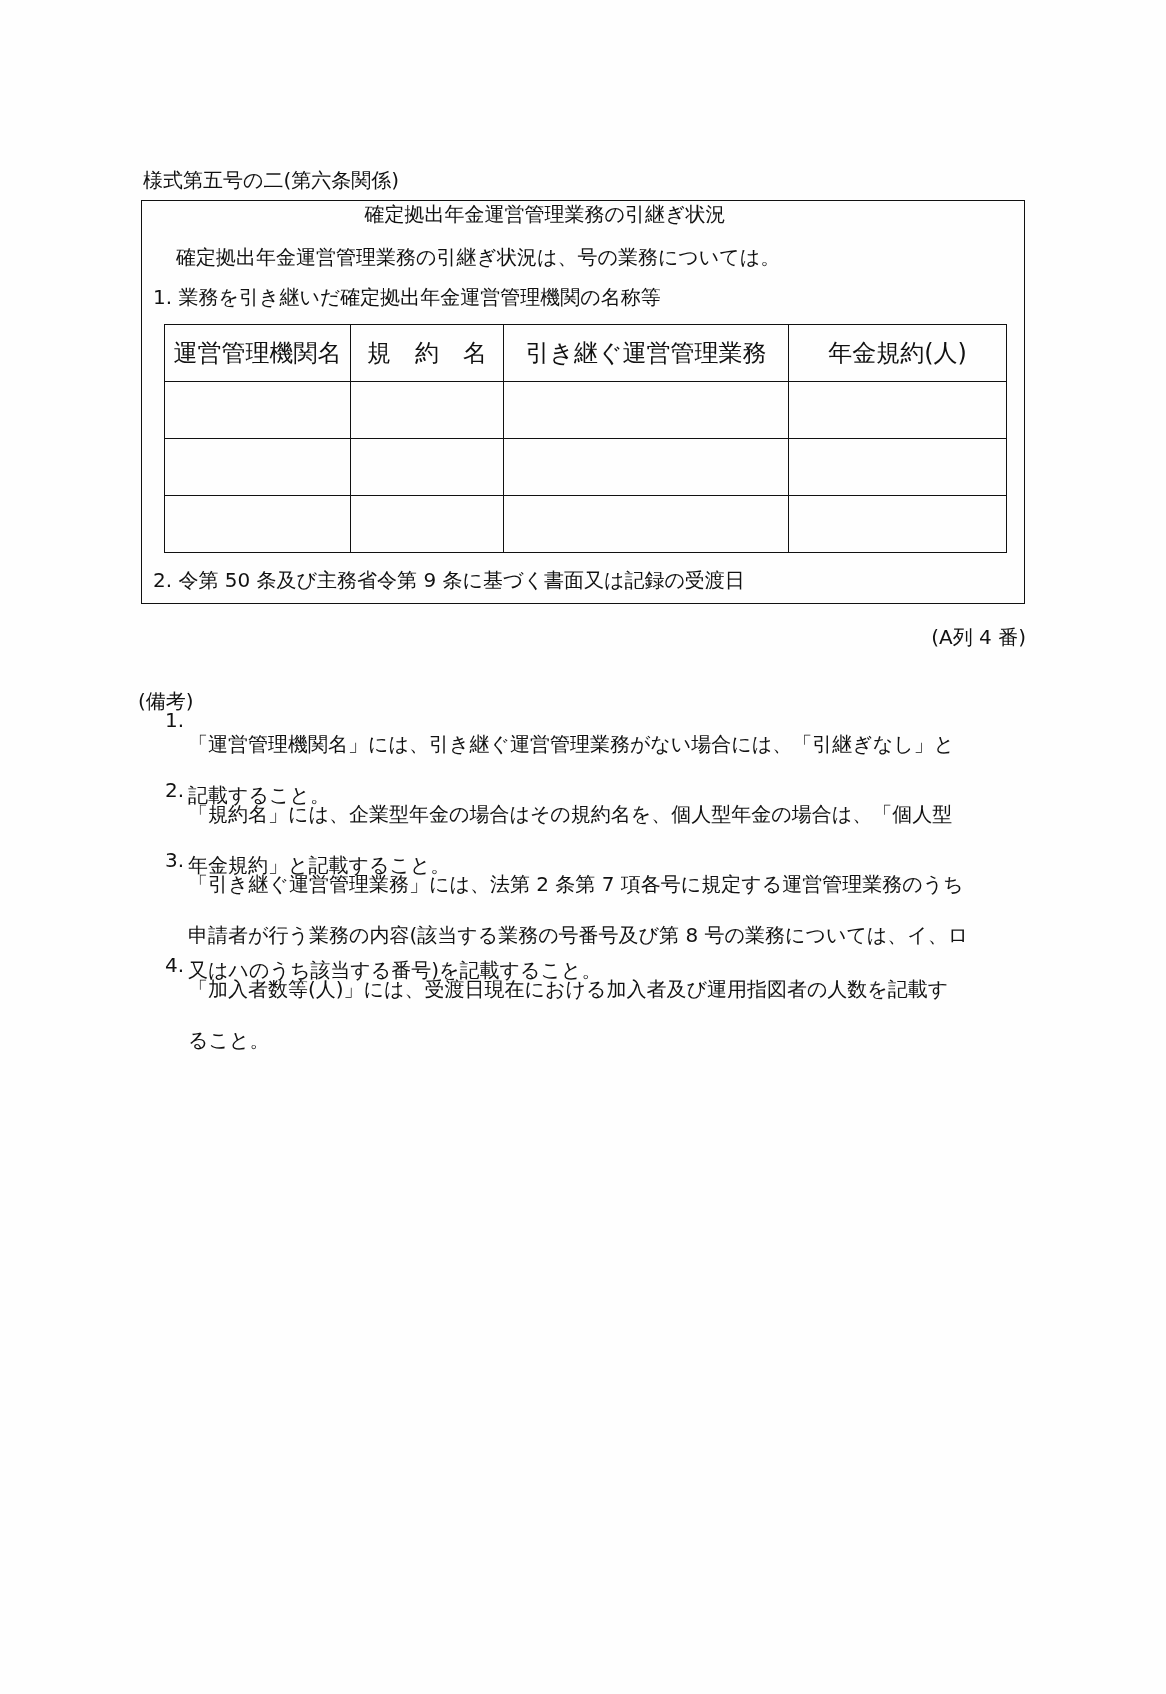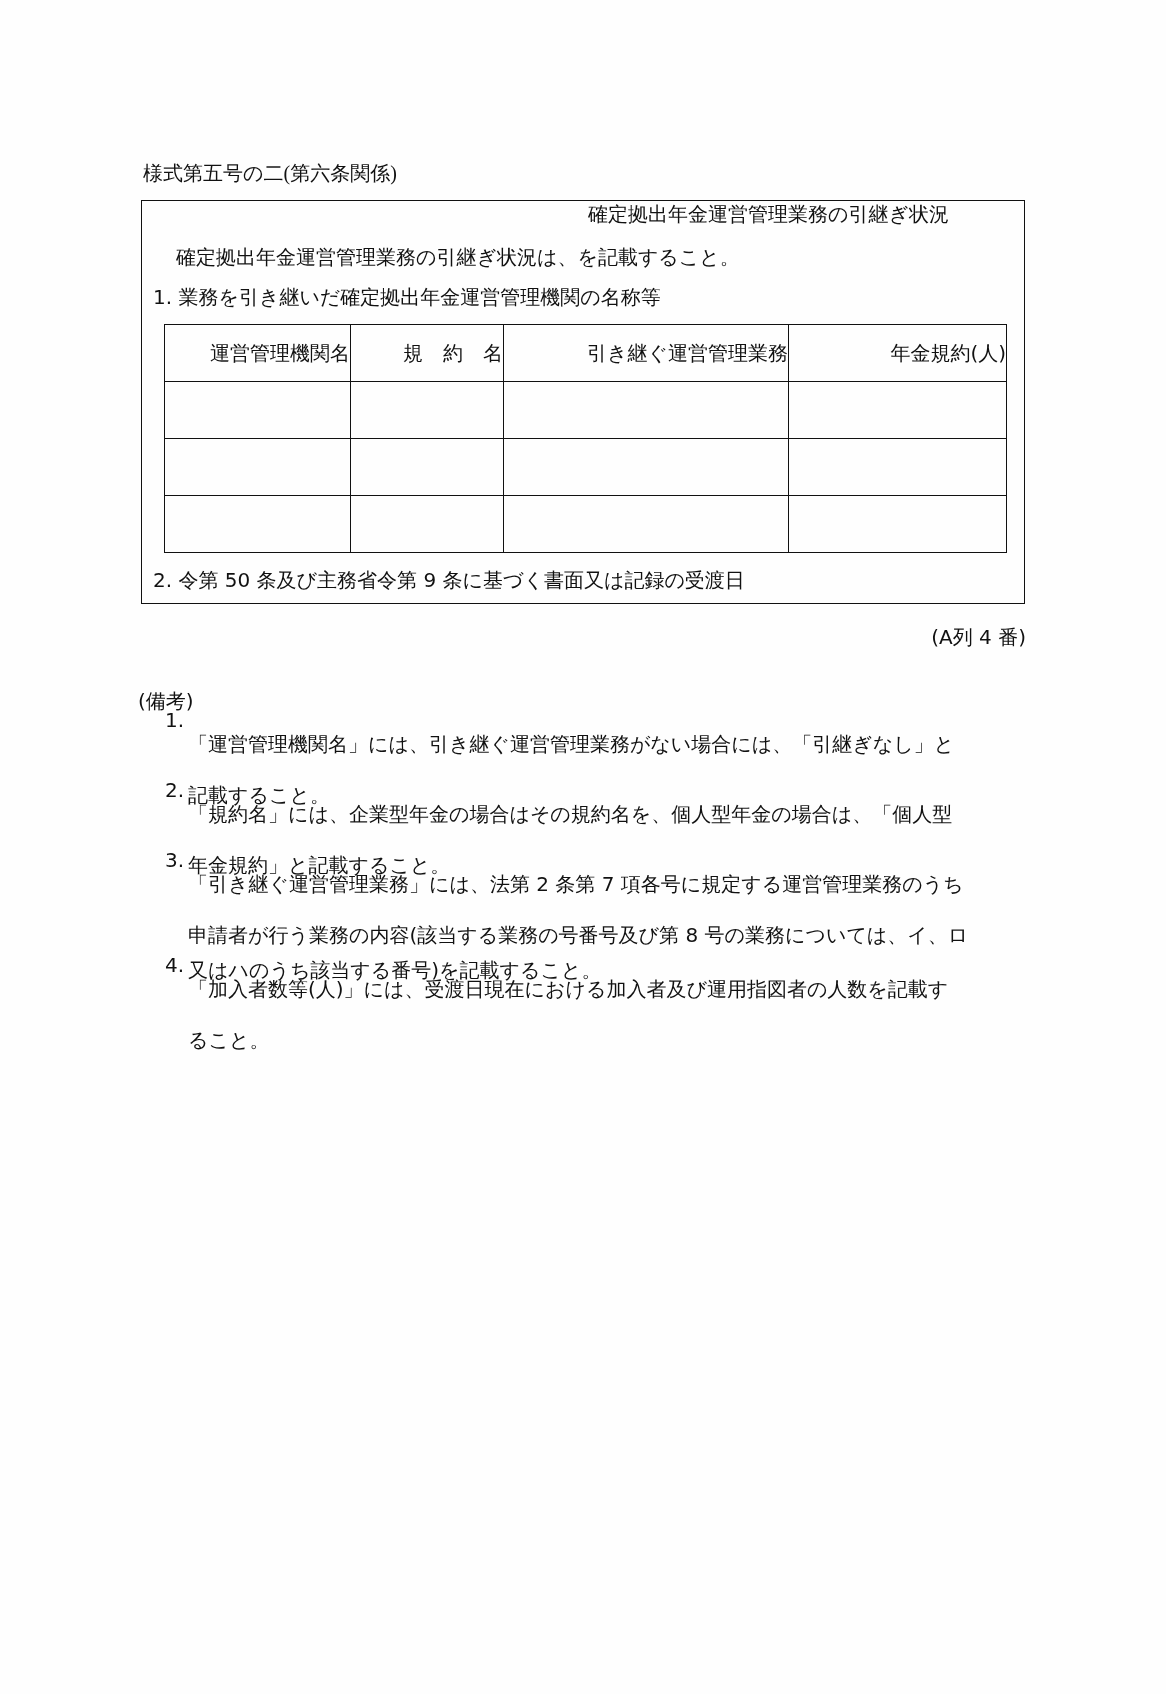--- a/index.html
+++ b/index.html
@@ -2,54 +2,54 @@
 <html><head>
 <meta charset="utf-8">
 <style>
   html, body { margin:0; padding:0; }
   body {
     width:1166px; height:1694px; background:#fefefe; position:relative;
     font-family:"DejaVu Sans", "Liberation Sans", sans-serif; color:#111;
     font-size:20px; overflow:hidden;
   }
   .abs { position:absolute; white-space:nowrap; line-height:1; }
-  .form-label { left:143px; top:163px;font-family:Liberation Serif, serif; }
+  .form-label { left:143px; top:170px; }
   .frame {
     position:absolute; left:141px; top:200px; width:884px; height:404px;
     border:1.5px solid #111; box-sizing:border-box;
   }
   .doc-title { left:0; width:884px; text-align:center; top:204px; }
   .intro { left:176px; top:247px; }
   .item1 { left:153px; top:287px; }
   .item2 { left:153px; top:570px; }
   table.grid {
     position:absolute; left:164px; top:324px; width:842px; height:229px;
     border-collapse:collapse; table-layout:fixed;
   }
   table.grid th, table.grid td {
-    border:1.5px solid #111; font-weight:normal; padding:0; text-align:right;
-    font-size:20px;
+    border:1.5px solid #111; font-weight:normal; padding:0; text-align:center;
+    font-size:24px;
   }
   table.grid thead tr { height:57px; }
   table.grid tbody tr { height:57px; }
   .paper-size { right:140px; top:627px; }
   .remarks-head { left:138px; top:675px;margin-top:16px; }
   .note-line { position:absolute; white-space:nowrap; line-height:1; font-size:20px; }
   .note-num { left:165px; }
   .note-text { left:188px;margin-top:24px; }
   .note-cont { left:188px;margin-top:40px; }
 </style>
 </head>
 <body>
 
 <div class="abs form-label">様式第五号の二(第六条関係)</div>
 
 <div class="frame"></div>
-<div class="abs doc-title" style="left:141px;width:808px;text-align:right;">確定拠出年金運営管理業務の引継ぎ状況</div>
-<div class="abs intro">確定拠出年金運営管理業務の引継ぎ状況は、を記載すること。</div>
+<div class="abs doc-title" style="left:141px;width:808px;">確定拠出年金運営管理業務の引継ぎ状況</div>
+<div class="abs intro">確定拠出年金運営管理業務の引継ぎ状況は、号の業務については。</div>
 <div class="abs item1">1. 業務を引き継いだ確定拠出年金運営管理機関の名称等</div>
 
 <table class="grid">
   <colgroup>
     <col style="width:186px">
       <col style="width:153px">
       <col style="width:285px">
       <col style="width:218px">
   </colgroup>
   <thead>

